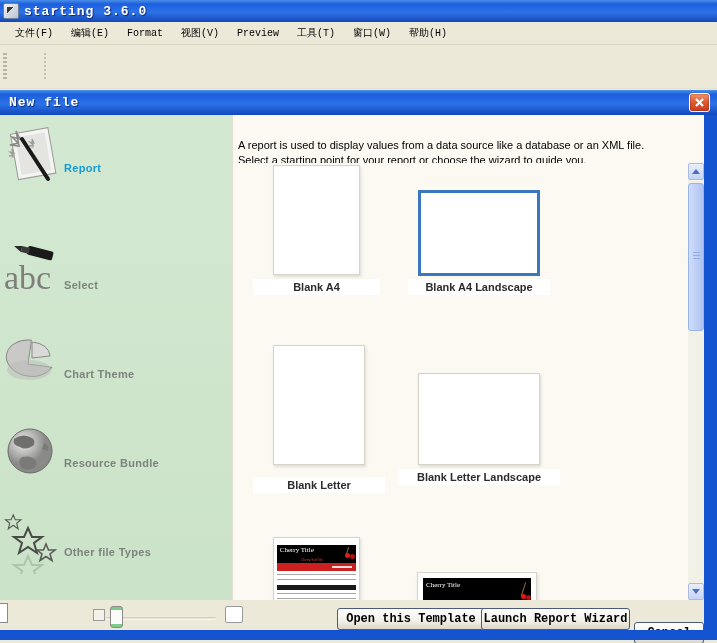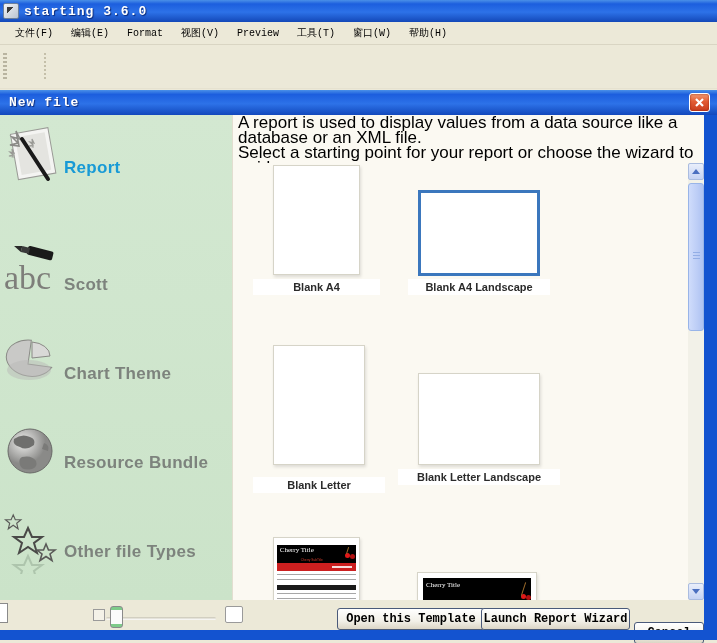--- a/index.html
+++ b/index.html
@@ -56,26 +56,26 @@
   .close-btn svg { display:block; }
   .border-right { position:absolute; left:704px; top:0; width:13px; height:550px; background:#1353d0; z-index:4; }
   .border-bottom { position:absolute; left:0; top:540px; width:717px; height:10px; background:#1353d0; z-index:4; }
 
   
   .sidebar { position:absolute; left:0; top:25px; width:233px; height:485px;
     background:linear-gradient(180deg,#d3e8d1,#cbe3c9); border-right:1px solid #e2ded0; }
   .side-item { position:absolute; left:0; width:233px; height:70px; cursor:pointer; }
   .side-icon { position:absolute; left:2px; top:0; width:58px; height:62px; }
   .side-label { position:absolute; left:64px; top:50%; transform:translateY(-50%);
-    font-weight:bold; font-size:17px; color:#7d837d; letter-spacing:0.3px; }
+    font-weight:bold; font-size:11px; color:#7d837d; letter-spacing:0.3px; }
   .side-item.selected .side-label { color:#189ad6; }
 
   
   .main { position:absolute; left:233px; top:25px; width:471px; height:485px; background:#fbf9f2; }
-  .desc { position:absolute; left:5px; top:0; font-size:17px; color:#000; line-height:15px; }
+  .desc { position:absolute; left:5px; top:23px; font-size:11px; color:#000; line-height:15px; }
 
   .viewport { position:absolute; left:0; top:48px; width:455px; height:437px; overflow:hidden;
     background:#fbf9f2; }
   .tile { position:absolute; background:#fff; border:1px solid #d6d4c8;
     box-shadow:1px 2px 3px rgba(0,0,0,0.12); cursor:pointer; }
   .tile.selected { border:3px solid #3b77bd; box-shadow:none; }
   .tile-label { position:absolute; font-weight:bold; font-size:11px; color:#2b2b2b;
     text-align:center; background:#fff; padding:2px 0; cursor:pointer; }
 
   
@@ -261,21 +261,21 @@
 
       <div class="side-item" style="top:130px;height:80px">
         <span class="side-icon"><svg width="58" height="62" viewBox="0 0 58 62">
           <text x="2" y="44" font-family="Liberation Serif, serif" font-size="34" fill="#7e7e7a">abc</text>
           <g transform="rotate(14 30 20)">
             <rect x="22" y="2" width="26" height="9" rx="2" fill="#1a1a1a"></rect>
             <rect x="16" y="4" width="8" height="6" fill="#3a3a3a"></rect>
             <path d="M8 6 L16 4 L16 10 Z" fill="#2a2a2a"></path>
           </g>
         </svg></span>
-        <div class="side-label">Scott</div>
+        <div class="side-label">Select</div>
       </div>
 
       <div class="side-item" style="top:219px;height:80px">
         <span class="side-icon"><svg width="58" height="62" viewBox="0 0 58 62">
           <path d="M26 30 L26 6 A 24 18 0 1 0 50 30 Z" transform="rotate(8 26 30)" fill="#c9c9c7" stroke="#8a8a86"></path>
           <path d="M30 24 L30 8 A 20 14 0 0 1 48 22 Z" fill="#d9d9d7" stroke="#8a8a86"></path>
           <ellipse cx="27" cy="36" rx="22" ry="10" fill="#b9b9b7" opacity="0.5"></ellipse>
         </svg></span>
         <div class="side-label">Chart Theme</div>
       </div>

